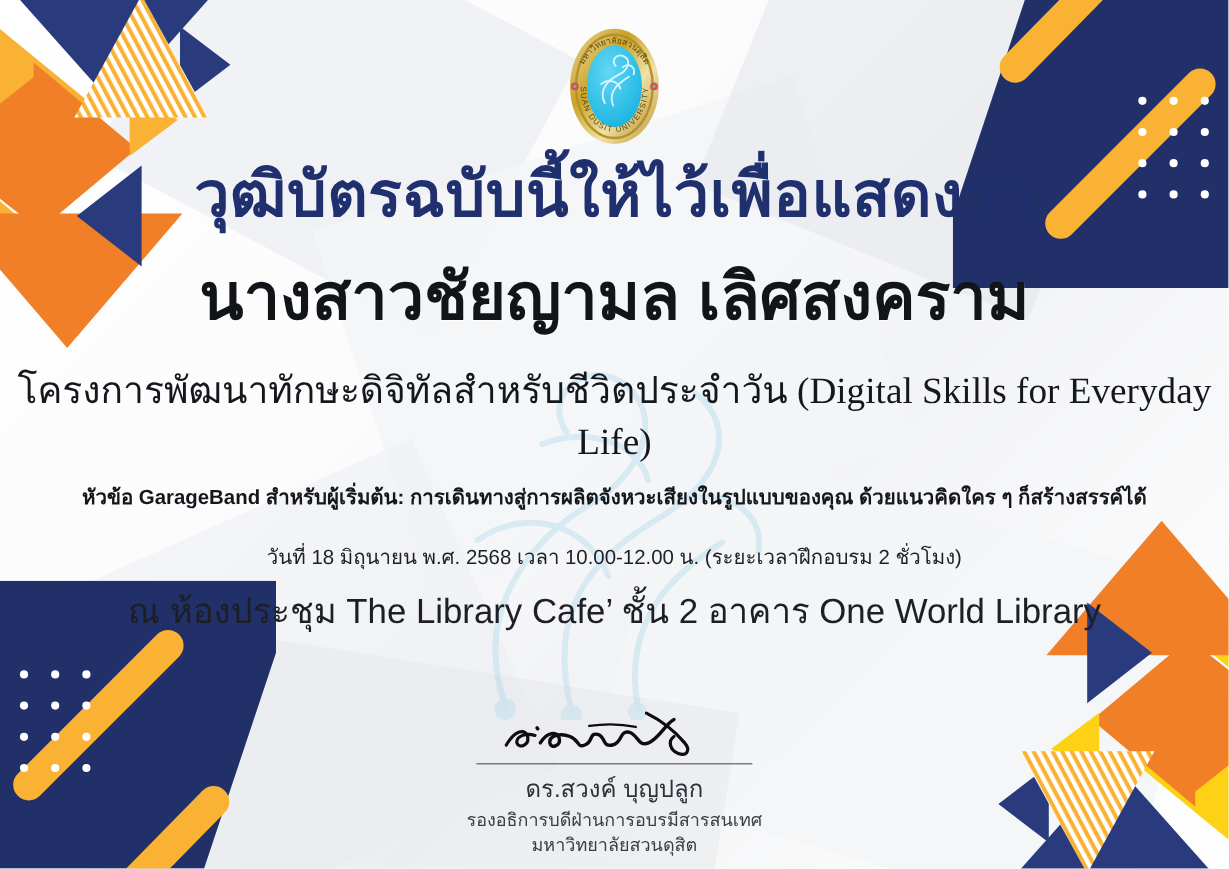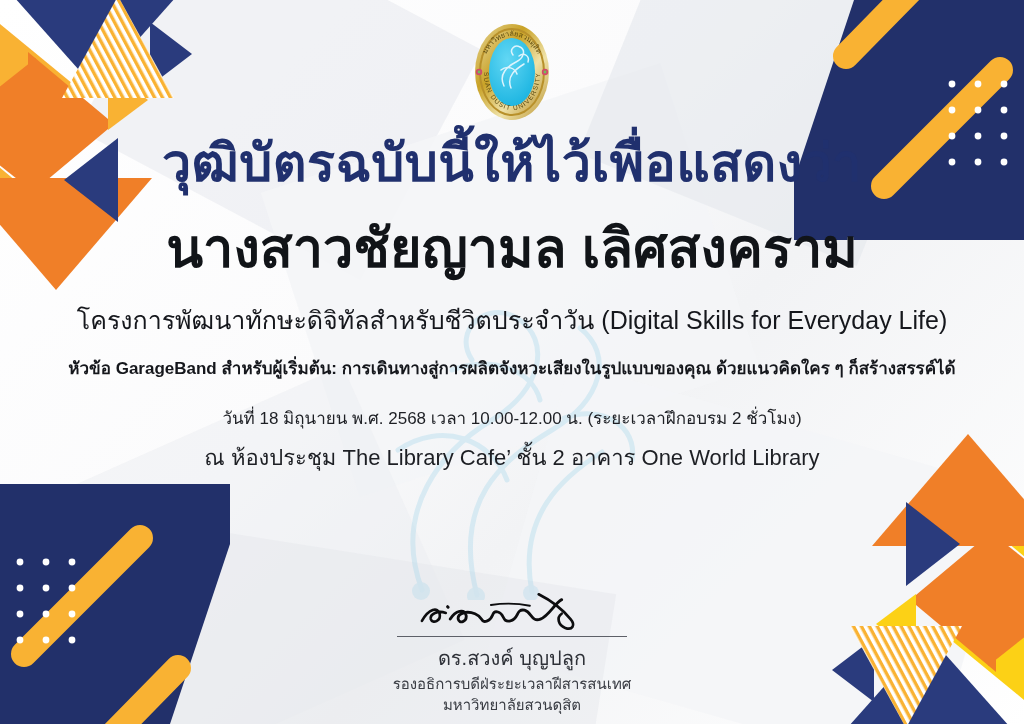--- a/index.html
+++ b/index.html
@@ -54,31 +54,31 @@
   }
   #recipient-name{
     font-size:54px;font-weight:bold;color:#111418;
     margin:22px 0 0 0;line-height:1.2;
     text-shadow:0 1px 0 rgba(255,255,255,.7);
   }
   #passed-line{
     font-size:27px;color:#1d1f24;margin:18px 0 0 0;font-weight:400;
   }
   #program-line{
-    font-size:25px;color:#15171c;margin:19px 0 0 0;font-weight:400;
+    font-size:31px;color:#15171c;margin:19px 0 0 0;font-weight:400;font-family:Liberation Serif, serif;
   }
   #topic-line{
     font-size:17px;color:#15171c;margin:14px 0 0 0;font-weight:bold;
     padding:0 26px;
   }
   #date-line{
     font-size:17px;color:#1d1f24;margin:23px 0 0 0;font-weight:400;
   }
   #venue-line{
-    font-size:22px;color:#1d1f24;margin:9px 0 0 0;font-weight:400;
+    font-size:29px;color:#1d1f24;margin:9px 0 0 0;font-weight:400;
   }
 
   
   #signature-block{
     position:absolute;left:50%;transform:translateX(-50%);
     bottom:8px;width:340px;text-align:center;
   }
   #signature-mark{height:46px;display:block;margin:0 auto;}
   #signature-rule{
     width:230px;height:1px;background:#5d6068;margin:1px auto 7px auto;
@@ -255,17 +255,17 @@
       <g fill="none" stroke="#0d0d0f" stroke-linecap="round" stroke-linejoin="round">
         <path d="M18 36 C 26 22, 36 20, 38 28 C 40 36, 30 40, 28 34 C 27 28, 36 24, 45 27" stroke-width="3"></path>
         <path d="M47 20 L 47.6 20.6" stroke-width="3.4"></path>
         <path d="M50 34 C 56 24, 66 22, 68 30 C 69 37, 60 40, 59 34 C 58 28, 68 24, 78 28 C 88 32, 84 39, 92 36 C 100 33, 96 24, 104 26 C 112 28, 108 38, 118 36 C 128 34, 124 22, 134 24 C 142 26, 142 38, 152 34 C 162 30, 168 16, 176 12" stroke-width="3.2"></path>
         <path d="M150 6 C 162 12, 176 22, 186 34 C 192 41, 188 47, 180 44 C 172 41, 170 32, 176 28" stroke-width="3"></path>
         <path d="M96 18 C 110 16, 126 16, 140 19" stroke-width="2.2"></path>
       </g>
     </svg>
     <div id="signature-rule"></div>
     <p class="sig-text" id="signer-name">ดร.สวงค์  บุญปลูก</p>
-    <p class="sig-text">รองอธิการบดีฝ่ระยะเวลาฝีสารสนเทศ</p>
+    <p class="sig-text">รองอธิการบดีฝ่านการอบรมีสารสนเทศ</p>
     <p class="sig-text">มหาวิทยาลัยสวนดุสิต</p>
   </div>
 
 </div>
 
 </body></html>

